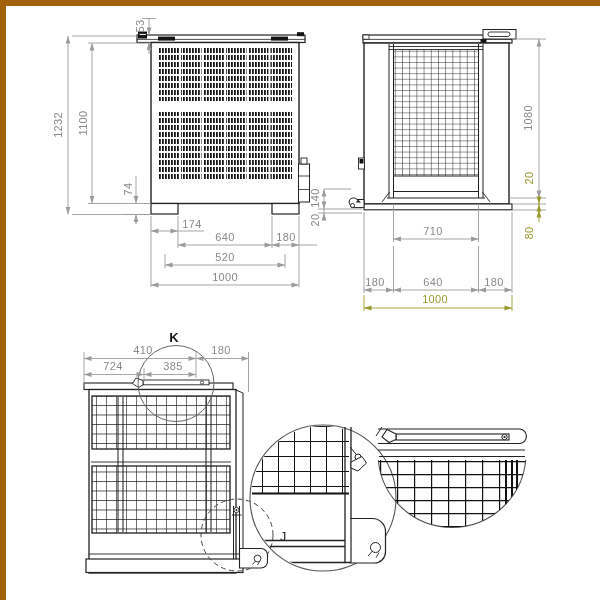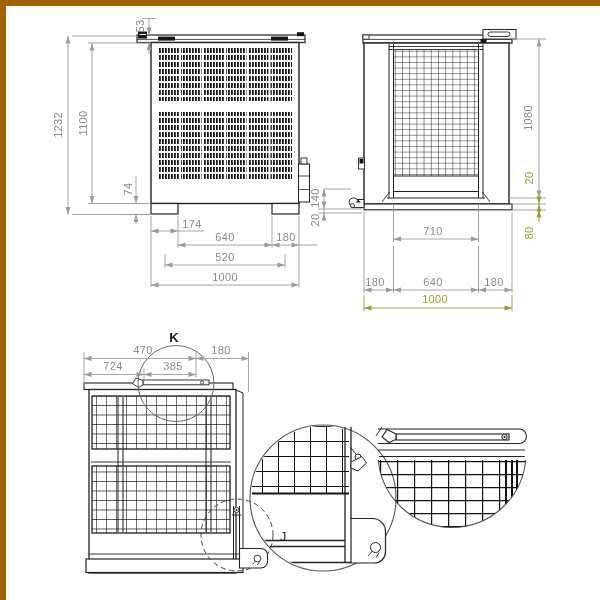--- a/index.html
+++ b/index.html
@@ -237,19 +237,19 @@
 <div class="dim dimv" style="left:522px;top:112px">1080</div>
 <div class="dim dimv olive" style="left:523px;top:172px">20</div>
 <div class="dim dimv olive" style="left:523px;top:227px">80</div>
 <div class="dim" style="left:427px;top:225px">710</div>
 <div class="dim" style="left:369px;top:276px">180</div>
 <div class="dim" style="left:427px;top:276px">640</div>
 <div class="dim" style="left:488px;top:276px">180</div>
 <div class="dim olive" style="left:429px;top:293px">1000</div>
 
 <div class="lbl" style="left:168px;top:331px">K</div>
-<div class="dim" style="left:137px;top:344px">470</div>
+<div class="dim" style="left:137px;top:344px">410</div>
 <div class="dim" style="left:215px;top:344px">180</div>
 <div class="dim" style="left:107px;top:360px">724</div>
 <div class="dim" style="left:167px;top:360px">385</div>
 <div class="lbl lbl-j" style="left:277px;top:531px">J</div>
 
 </div>
 
 </body></html>

